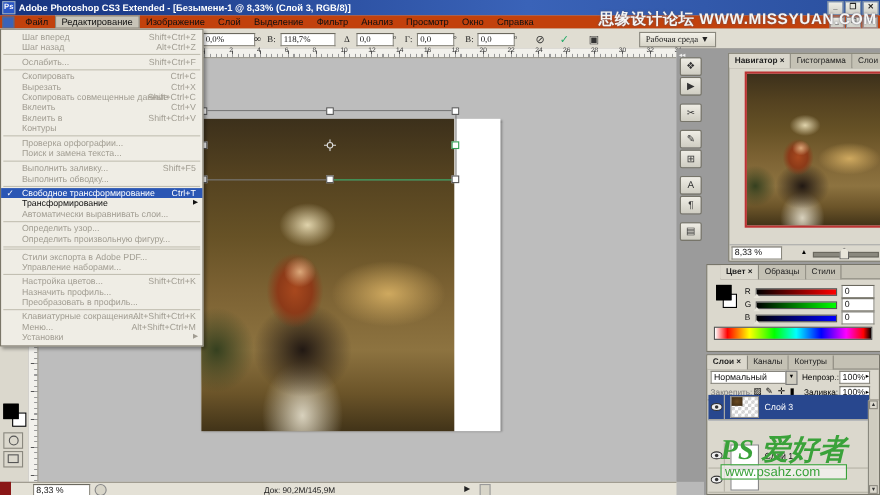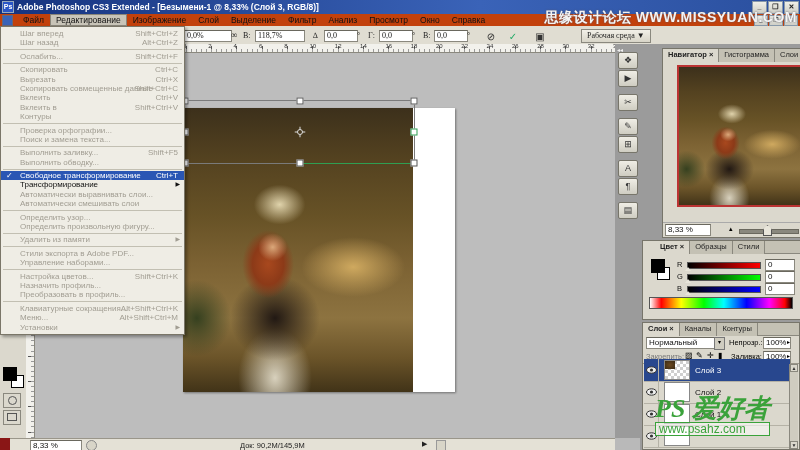--- a/index.html
+++ b/index.html
@@ -248,26 +248,24 @@
       <div class="menu-sep"></div>
       <div class="menu-item disabled"><span>Проверка орфографии...</span></div>
       <div class="menu-item disabled"><span>Поиск и замена текста...</span></div>
       <div class="menu-sep"></div>
       <div class="menu-item disabled"><span>Выполнить заливку...</span><span class="sc">Shift+F5</span></div>
       <div class="menu-item disabled"><span>Выполнить обводку...</span></div>
       <div class="menu-sep"></div>
       <div class="menu-item selected"><span class="chk">✓</span><span>Свободное трансформирование</span><span class="sc">Ctrl+T</span></div>
       <div class="menu-item "><span>Трансформирование</span><span class="sub">▶</span></div>
       <div class="menu-item disabled"><span>Автоматически выравнивать слои...</span></div>
-      <div class="menu-item disabled"><span>Автоматически смешивать слои</span></div>
       <div class="menu-sep"></div>
       <div class="menu-item disabled"><span>Определить узор...</span></div>
       <div class="menu-item disabled"><span>Определить произвольную фигуру...</span></div>
       <div class="menu-sep"></div>
-      <div class="menu-item disabled"><span>Удалить из памяти</span><span class="sub">▶</span></div>
       <div class="menu-sep"></div>
       <div class="menu-item disabled"><span>Стили экспорта в Adobe PDF...</span></div>
       <div class="menu-item disabled"><span>Управление наборами...</span></div>
       <div class="menu-sep"></div>
       <div class="menu-item disabled"><span>Настройка цветов...</span><span class="sc">Shift+Ctrl+K</span></div>
       <div class="menu-item disabled"><span>Назначить профиль...</span></div>
       <div class="menu-item disabled"><span>Преобразовать в профиль...</span></div>
       <div class="menu-sep"></div>
       <div class="menu-item disabled"><span>Клавиатурные сокращения...</span><span class="sc">Alt+Shift+Ctrl+K</span></div>
       <div class="menu-item disabled"><span>Меню...</span><span class="sc">Alt+Shift+Ctrl+M</span></div>
@@ -352,30 +350,20 @@
               <svg width="11" height="8">
                 <ellipse cx="5.5" cy="4" rx="5" ry="3.2" fill="#eee" stroke="#333"></ellipse>
                 <circle cx="5.5" cy="4" r="1.6" fill="#333"></circle>
               </svg>
             </span>
             <span class="lthumb checker">
               <div style="width:10px;height:8px;background:radial-gradient(#6b4a22,#3a2a14);"></div>
             </span>
             <span>Слой 3</span>
           </div>
-          <div class="lrow" style="top: 22px;">
-            <span class="eyebox">
-              <svg width="11" height="8">
-                <ellipse cx="5.5" cy="4" rx="5" ry="3.2" fill="#eee" stroke="#333"></ellipse>
-                <circle cx="5.5" cy="4" r="1.6" fill="#333"></circle>
-              </svg>
-            </span>
-            <span class="lthumb photo"></span>
-            <span>Слой 2</span>
-          </div>
           <div class="lrow" style="top: 44px;">
             <span class="eyebox">
               <svg width="11" height="8">
                 <ellipse cx="5.5" cy="4" rx="5" ry="3.2" fill="#eee" stroke="#333"></ellipse>
                 <circle cx="5.5" cy="4" r="1.6" fill="#333"></circle>
               </svg>
             </span>
             <span class="lthumb photo"></span>
             <span>Слой 1</span>
           </div>

